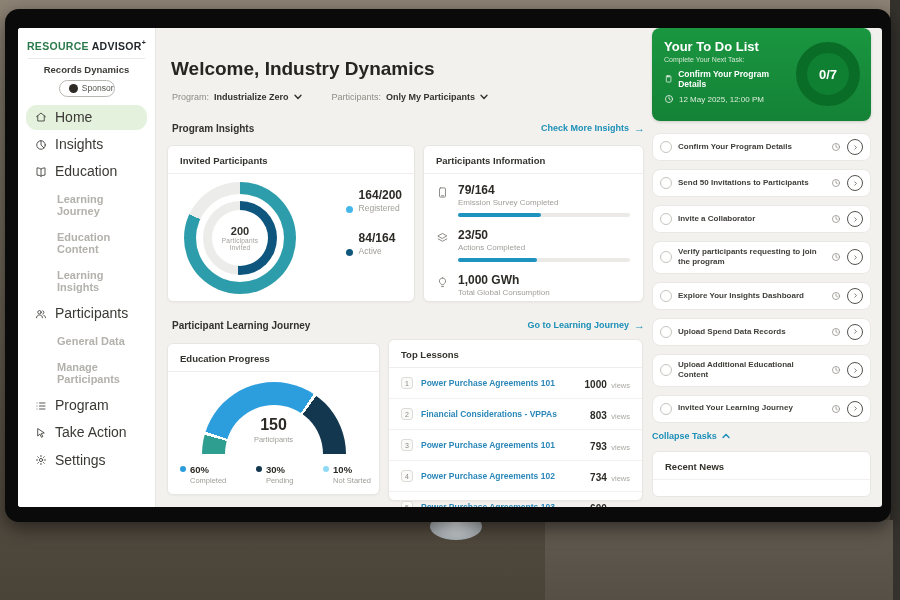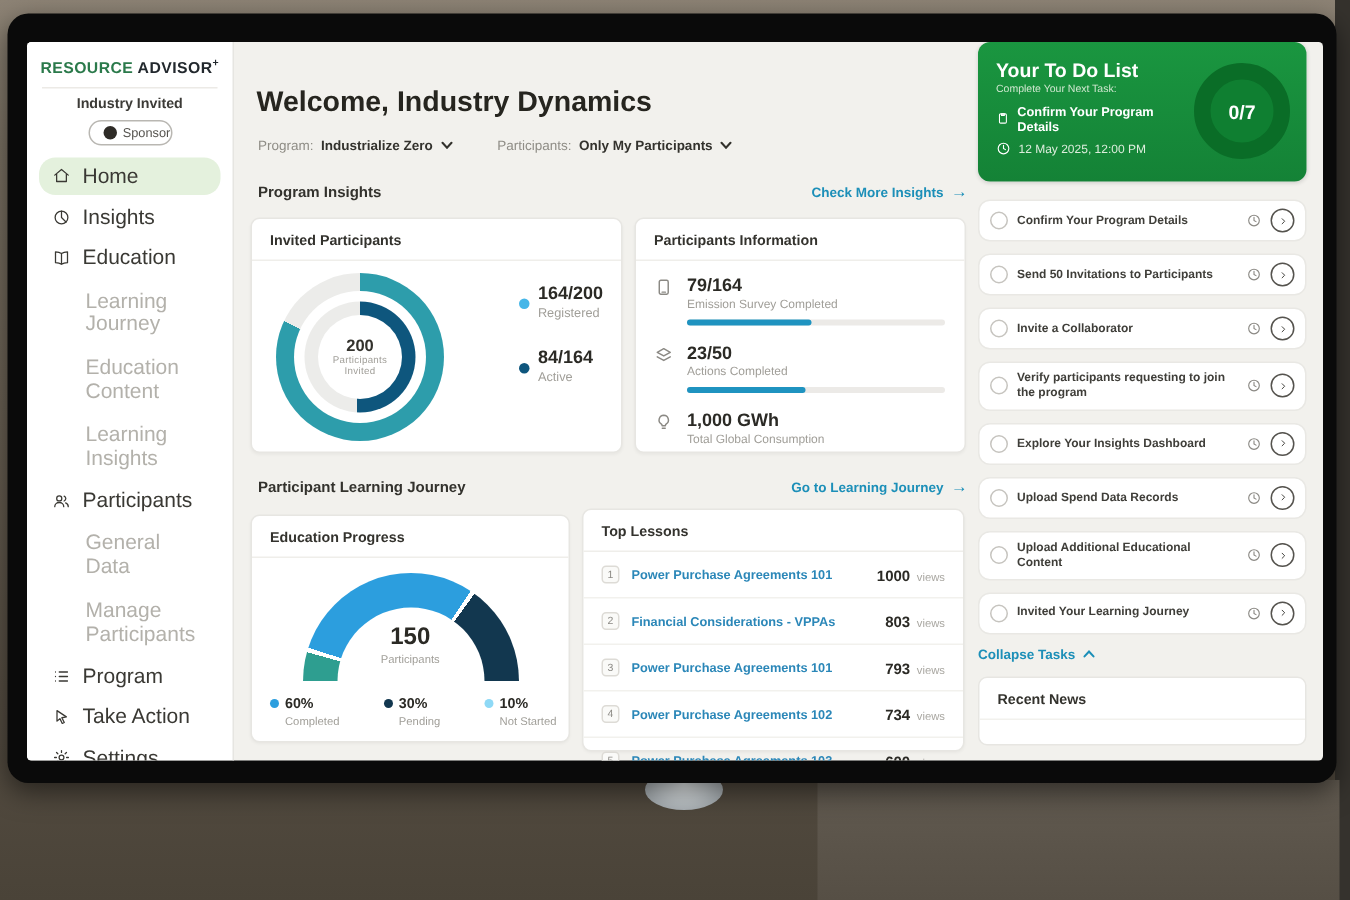--- a/index.html
+++ b/index.html
@@ -21,21 +21,21 @@
   .logo{margin:11px 6px 6px;text-align:center;font-weight:bold;font-size:10.5px;letter-spacing:.3px;white-space:nowrap}
   .logo-a{color:#2b7a4b}.logo-b{color:#22282d}.logo-plus{color:#22282d;font-size:7px;vertical-align:super}
   .side-div{height:1px;background:#eceae6;margin:5px 10px}
   .org{text-align:center;font-size:9.5px;font-weight:bold;color:#3c3b37;margin-top:5px}
   .sponsor{margin:5px auto 8px;width:56px;height:17px;border:1px solid #b9b7b2;border-radius:9px;
     display:flex;align-items:center;justify-content:flex-end;gap:4px;font-size:8.5px;color:#55534e;cursor:pointer}
   .sponsor-dot{width:9px;height:9px;border-radius:50%;background:#2e2b26;display:inline-block}
   .nav-item{display:flex;align-items:center;gap:8px;margin:2px 8px;padding:5px 9px;font-size:14px;
     font-weight:normal;color:#3a3934;border-radius:11px;cursor:pointer;line-height:1.1}
   .nav-item.active{background:#e4f1dd}
-  .nav-item.sub{padding:6px 9px 6px 31px;color:#b3b1ab;font-weight:normal;font-size:14px}
+  .nav-item.sub{padding:6px 9px 6px 31px;color:#b3b1ab;font-weight:bold;font-size:11px}
   .nav-icon{width:12px;height:12px;display:inline-flex;flex:none}
   .ic{stroke:#3a3934;fill:none;stroke-width:1.7;stroke-linecap:round;stroke-linejoin:round}
   .icw{stroke:#fff;fill:none;stroke-width:1.8;stroke-linecap:round;stroke-linejoin:round}
   .icg{stroke:#8b8984;fill:none;stroke-width:1.8;stroke-linecap:round;stroke-linejoin:round}
 
   
   .main{position:absolute;left:139px;top:12px;width:497px;height:100%}
   .main h1{position:absolute;left:14px;top:18px;font-size:19px;color:#26251f}
   .filters{position:absolute;left:15px;top:52px;display:flex;align-items:flex-end;font-size:9px;color:#8f8d86}
   .fval{font-weight:bold;color:#33322d;margin-left:5px;display:inline-flex;align-items:center;gap:5px;cursor:pointer}
@@ -53,21 +53,21 @@
 
   
   .donut{position:absolute;left:16px;top:36px;width:112px;height:112px;border-radius:50%}
   .donut::before{content:"";position:absolute;inset:12px;background:#fff;border-radius:50%;z-index:1}
   .donut-inner{position:absolute;inset:19px;border-radius:50%;z-index:2}
   .donut-inner::before{content:"";position:absolute;inset:9px;background:#fff;border-radius:50%}
   .donut-center{position:absolute;inset:0;z-index:3;display:flex;flex-direction:column;align-items:center;justify-content:center;text-align:center}
   .dc-val{font-size:11px;font-weight:bold;color:#33322d}
   .dc-lab{font-size:6.5px;color:#a09e98;letter-spacing:.2px}
   .dlegend{position:absolute;right:12px;top:42px;display:flex;flex-direction:column;gap:18px}
-  .dleg{display:flex;gap:6px;align-items:center}
+  .dleg{display:flex;gap:6px;align-items:flex-end}
   .dot{width:7px;height:7px;border-radius:50%;margin-top:3px;flex:none}
   .dval{font-size:12px;font-weight:bold;color:#2b2a25}
   .dlab{font-size:8.5px;color:#a09e98;margin-top:1px}
 
   
   .stats{padding:9px 12px 0}
   .stat{display:flex;gap:9px;margin-bottom:11px}
   .stat-icon{width:13px;padding-top:2px;flex:none}
   .stat-val{font-size:12px;font-weight:bold;color:#2b2a25}
   .stat-label{font-size:8px;color:#a09e98;margin:1px 0 6px}
@@ -127,21 +127,21 @@
 <div class="bg-edge"></div>
 <div class="stand-cap"></div>
 <div class="bg-seam"></div>
 
 <div class="monitor">
 <div class="screen">
 
   <aside class="sidebar">
     <div class="logo"><span class="logo-a">RESOURCE</span> <span class="logo-b">ADVISOR</span><span class="logo-plus">+</span></div>
     <div class="side-div"></div>
-    <div class="org">Industry Invited</div>
+    <div class="org">Records Dynamics</div>
     <div class="sponsor">
       <span class="sponsor-dot"></span>
       <span>Sponsor</span>
     </div>
     <nav>
       <div class="nav-item active">
         <span class="nav-icon">
               <svg viewBox="0 0 24 24" width="12" height="12">
                 <path class="ic" d="M3 11.5 12 4l9 7.5M5.5 9.8V20h13V9.8"></path>
               </svg>

